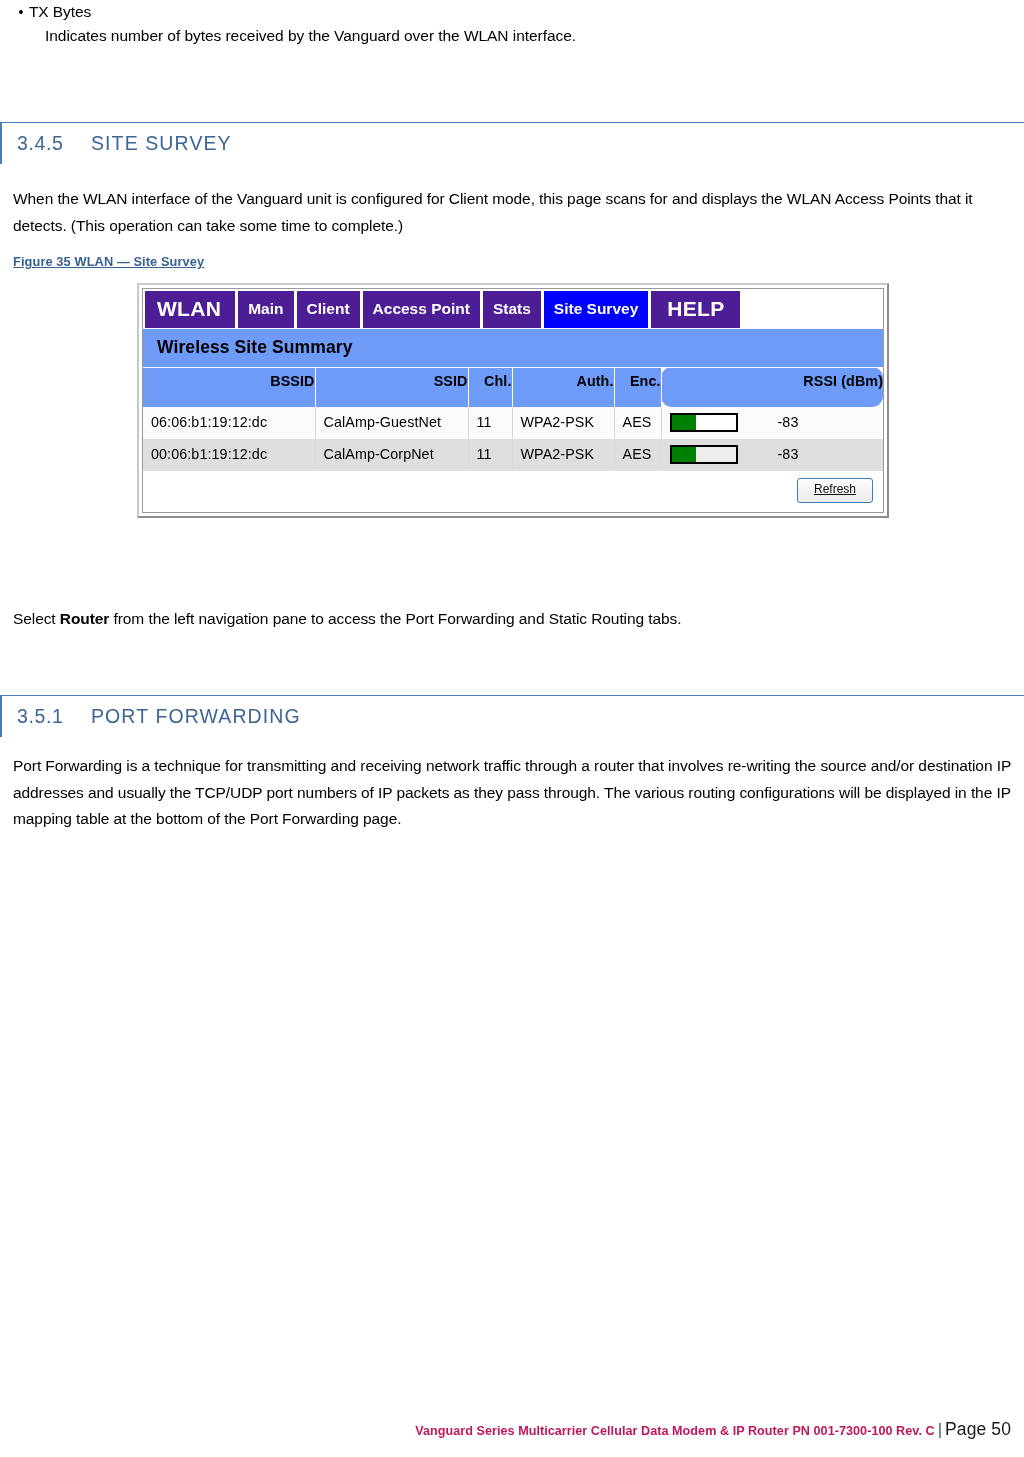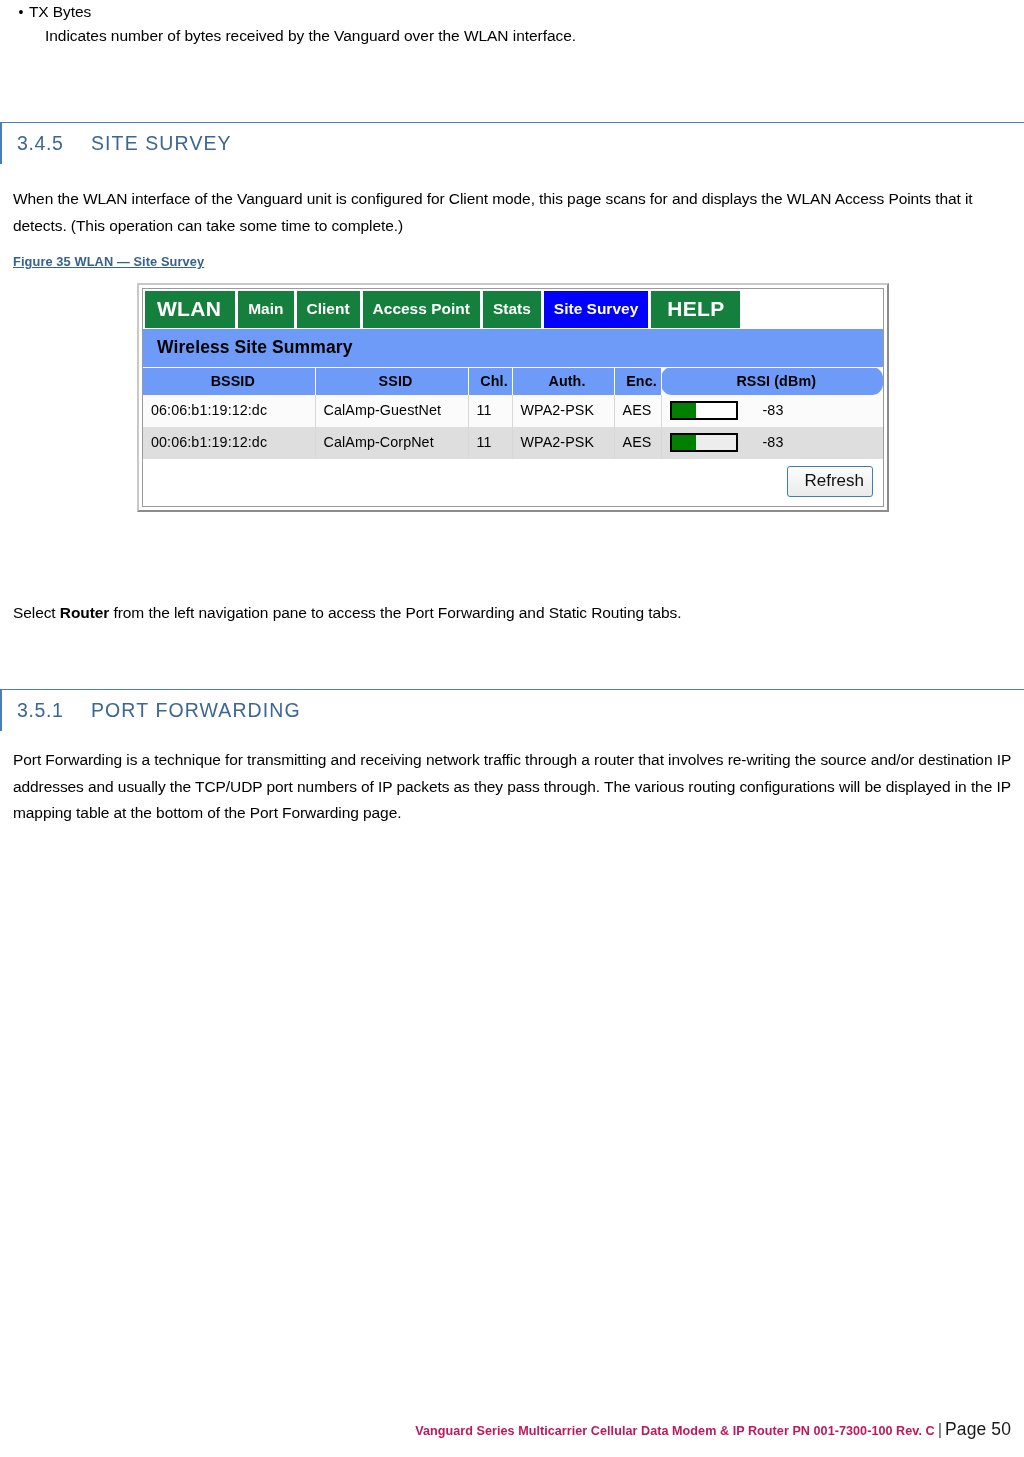--- a/index.html
+++ b/index.html
@@ -137,21 +137,21 @@
   }
 
   
   .tabs {
     display: flex;
     background: #ffffff;
     padding: 2px 2px 0 2px;
     gap: 3px;
   }
   .tab {
-    background: #15803d;
+    background: #4c1d95;
     color: #ffffff;
     font-size: 15.5px;
     font-weight: bold;
     line-height: 1;
     padding: 10px 10px 11px 10px;
     box-sizing: border-box;
     white-space: nowrap;
     display: flex;
     align-items: center;
   }
@@ -173,22 +173,22 @@
   table.site-table {
     width: 100%;
     border-collapse: collapse;
     table-layout: fixed;
     font-size: 14.3px;
   }
   table.site-table th {
     background: #6e9bf7;
     color: #000;
     font-weight: bold;
-    text-align: center;
-    padding: 5px 0 6px 8px;
+    text-align: right;
+    padding: 5px 0 18px 8px;
     border-right: 1px solid #ffffff;
     border-top: 1px solid #ffffff;
     letter-spacing: 0.1px;
   }
   table.site-table th:last-child { border-right: none; border-radius: 11px; }
   table.site-table td {
     padding: 6px 0 7px 8px;
     border-right: 1px solid #d8d8d8;
     color: #000;
     letter-spacing: 0.1px;
@@ -197,21 +197,21 @@
   tr.row-odd  td { background: #fbfbfb; }
   tr.row-even td { background: #dedede; }
 
   .col-bssid { width: 172px; }
   .col-ssid  { width: 153px; }
   .col-chl   { width: 44px; }
   .col-auth  { width: 102px; }
   .col-enc   { width: 47px; }
   .col-rssi  { width: auto; }
 
-  .rssi-cell { display: flex; align-items: center; gap: 25px; padding-left: 0 !important; }
+  .rssi-cell { display: flex; align-items: center; gap: 40px; padding-left: 0 !important; }
   .rssi-bar {
     width: 68px;
     height: 19px;
     border: 2px solid #000000;
     background: #ffffff;
     box-sizing: border-box;
     position: relative;
     flex: 0 0 auto;
   }
   tr.row-even .rssi-bar { background: #ededed; }
@@ -224,28 +224,29 @@
 
   
   .refresh-row {
     background: #ffffff;
     display: flex;
     justify-content: flex-end;
     padding: 7px 10px 9px 0;
   }
   .btn-refresh {
     font-family: "Liberation Sans", sans-serif;
-    font-size: 17px;
+    font-size: 12px;
     color: #101010;
     background: linear-gradient(#fdfdfd, #eaeaea);
     border: 1px solid #3c7fb1;
     border-radius: 3px;
-    padding: 3px 8px 5px 16px;
+    padding: 3px 16px 5px 16px;
     cursor: pointer;
     line-height: 1.25;
+    text-decoration: underline;
   }
 
   
   .footer {
     position: absolute;
     left: 0;
     right: 13px;
     bottom: 17px;
     text-align: right;
     white-space: nowrap;

